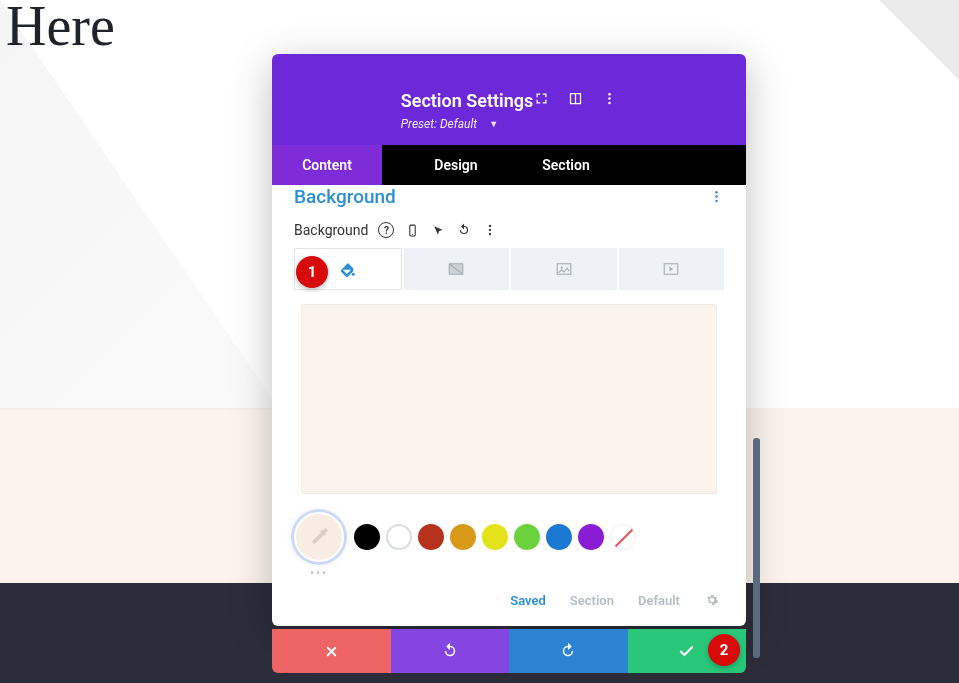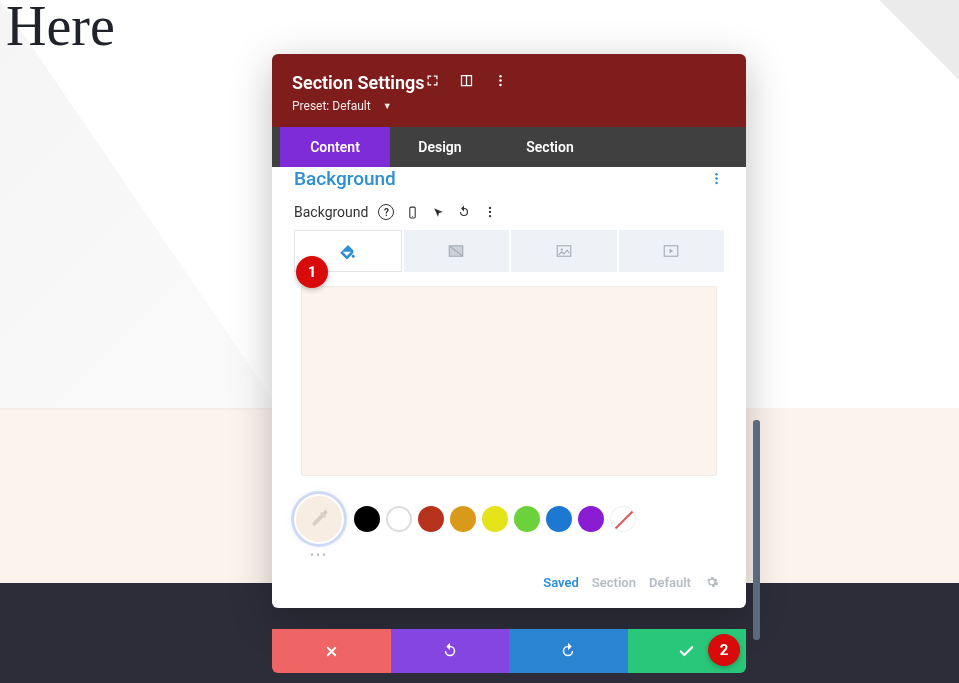--- a/index.html
+++ b/index.html
@@ -10,33 +10,33 @@
   .bg-dark { position: absolute; left:0; right:0; bottom:0; height:100px; background:#2d2d3a; }
   .bg-shape-bl { position:absolute; left:0; top:0; width:280px; height:410px; background:linear-gradient(135deg, rgba(0,0,0,0.04), rgba(0,0,0,0.02)); clip-path: polygon(0 0, 0 100%, 100% 100%);}
   .bg-tri-tr { position:absolute; top:0; right:0; width:0; height:0; border-style:solid; border-width:0 80px 80px 0; border-color:transparent #ccc transparent transparent; opacity:0.4;}
   .bg-peach { position:absolute; left:0; right:0; top:408px; height:180px; background:#fcf4ec;}
 
   .hero-text { position:absolute; left:6px; top:-6px; font-family:'Georgia', 'Times New Roman', serif; font-size:56px; color:#20232a; }
 
   
   .modal { position:absolute; left:272px; top:54px; width:474px; background:#fff; box-shadow:0 10px 40px rgba(0,0,0,0.25); border-radius:6px; overflow:visible; }
 
-  .modal-header { background:#7f1d1d; color:#fff; padding:18px 20px 14px; border-top-left-radius:6px; border-top-right-radius:6px; display:flex; align-items:flex-start; justify-content:flex-start;}
+  .modal-header { background:#6d28d9; color:#fff; padding:36px 20px 14px; border-top-left-radius:6px; border-top-right-radius:6px; display:flex; align-items:flex-start; justify-content:center;}
   .modal-header .titlewrap { display:flex; flex-direction:column; gap:6px;}
   .modal-title { font-size:18px; font-weight:600; }
-  .modal-preset { font-size:12px; opacity:0.9; display:flex; align-items:center; gap:12px;}
+  .modal-preset { font-size:12px; opacity:0.9; display:flex; align-items:center; gap:12px;font-style:italic;}
   .modal-preset .caret { font-size:9px; }
   .modal-icons { display:flex; gap:18px; align-items:center; }
   .hicon { width:16px; height:16px; display:flex; align-items:center; justify-content:center; cursor:pointer; }
   .hicon svg { fill:#fff; }
 
-  .tabs { background:#404040; display:flex;padding-left:8px; }
+  .tabs { background:#000000; display:flex; }
   .tab { padding:12px 0; text-align:center; flex:0 0 auto; width:110px; color:#fff; font-size:14px; font-weight:600; cursor:pointer;}
   .tab.active { background:#7e2bd8; }
-  .tab:nth-child(2){ width:100px;}
+  .tab:nth-child(2){ width:100px;margin-left:24px;}
   .tab:nth-child(3){ width:120px;}
 
   .panel { background:#fff; padding:0 22px 0; position:relative;}
 
   .section-head { display:flex; align-items:center; justify-content:space-between; margin-bottom:14px;}
   .section-title { color:#2c8fd6; font-size:19px; font-weight:500;}
   .section-menu svg { fill:#2c8fd6; }
 
   .field-row { display:flex; align-items:center; gap:10px; font-size:14px; color:#333; margin-bottom:10px;}
   .field-label { font-weight:400; }
@@ -56,21 +56,21 @@
 
   .swatch-row { display:flex; align-items:center; gap:6px; margin-top:18px; padding-left:0;}
   .picker-btn { width:50px; height:50px; border-radius:50%; background:#f8ede2; border:2px solid #fff; box-shadow:0 0 0 3px rgba(140,170,230,0.35), 0 0 8px rgba(120,150,220,0.3); display:flex; align-items:center; justify-content:center; cursor:pointer; margin-right:4px;}
   .picker-btn svg { width:22px; height:22px; }
   .swatch { width:26px; height:26px; border-radius:50%; cursor:pointer; }
   .swatch.outline { border:2px solid #d9dde2; background:#fff;}
   .swatch.none { background:#fff; border:1px solid #eee; position:relative; overflow:hidden;}
   .swatch.none:after { content:""; position:absolute; left:-4px; top:50%; width:34px; height:2px; background:#e05555; transform:rotate(-45deg);}
   .swatch-dots { width:50px; margin-top:4px; color:#bfc4cc; text-align:center; letter-spacing:2px; font-size:12px;}
 
-  .palette-tabs { display:flex; gap:13px; justify-content:flex-end; align-items:center; margin:12px 4px 18px 0; font-size:13px; }
+  .palette-tabs { display:flex; gap:24px; justify-content:flex-end; align-items:center; margin:12px 4px 18px 0; font-size:13px; }
   .ptab { color:#b6bcc5; cursor:pointer; font-weight:600;}
   .ptab.active { color:#2c8fd6; }
   .gear svg { fill:#b6bcc5; }
 
   .footer { display:flex; }
   .fbtn { flex:1; height:44px; display:flex; align-items:center; justify-content:center; cursor:pointer; position:relative;}
   .fbtn svg { fill:#fff; }
   .fbtn.close { background:#ef6464; border-bottom-left-radius:6px;}
   .fbtn.undo  { background:#8445e0; }
   .fbtn.redo  { background:#2b84d1; }

